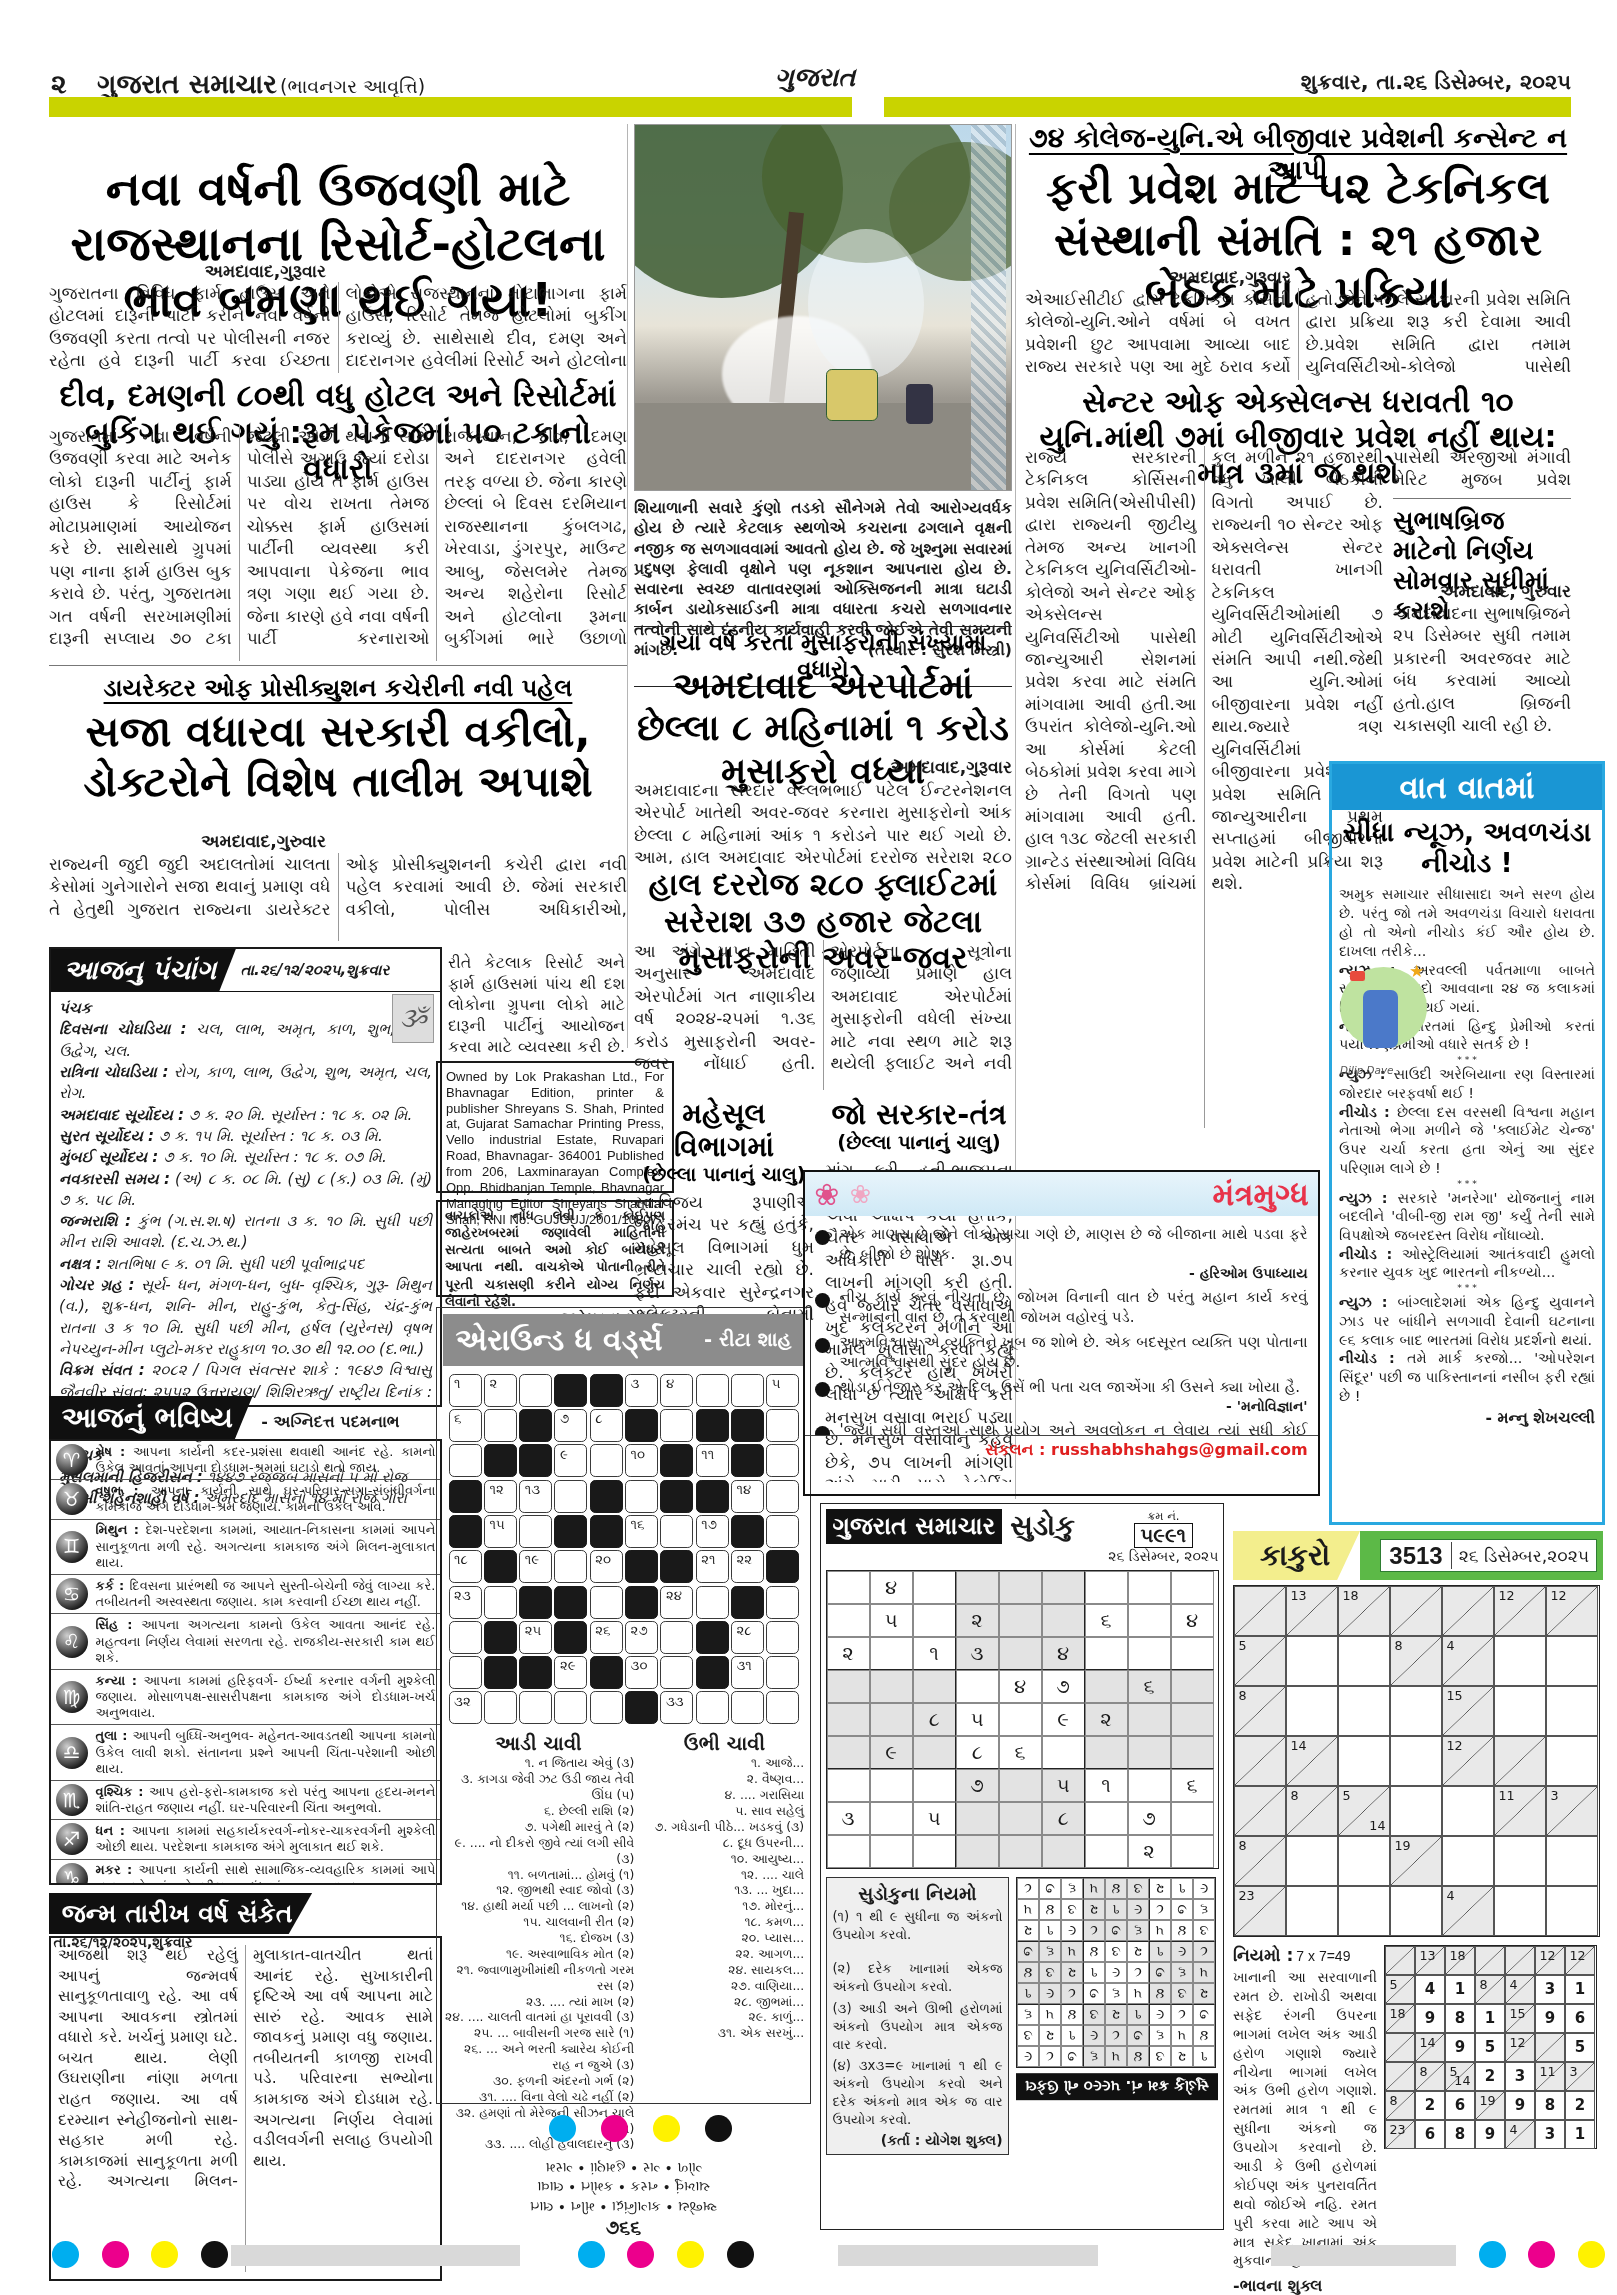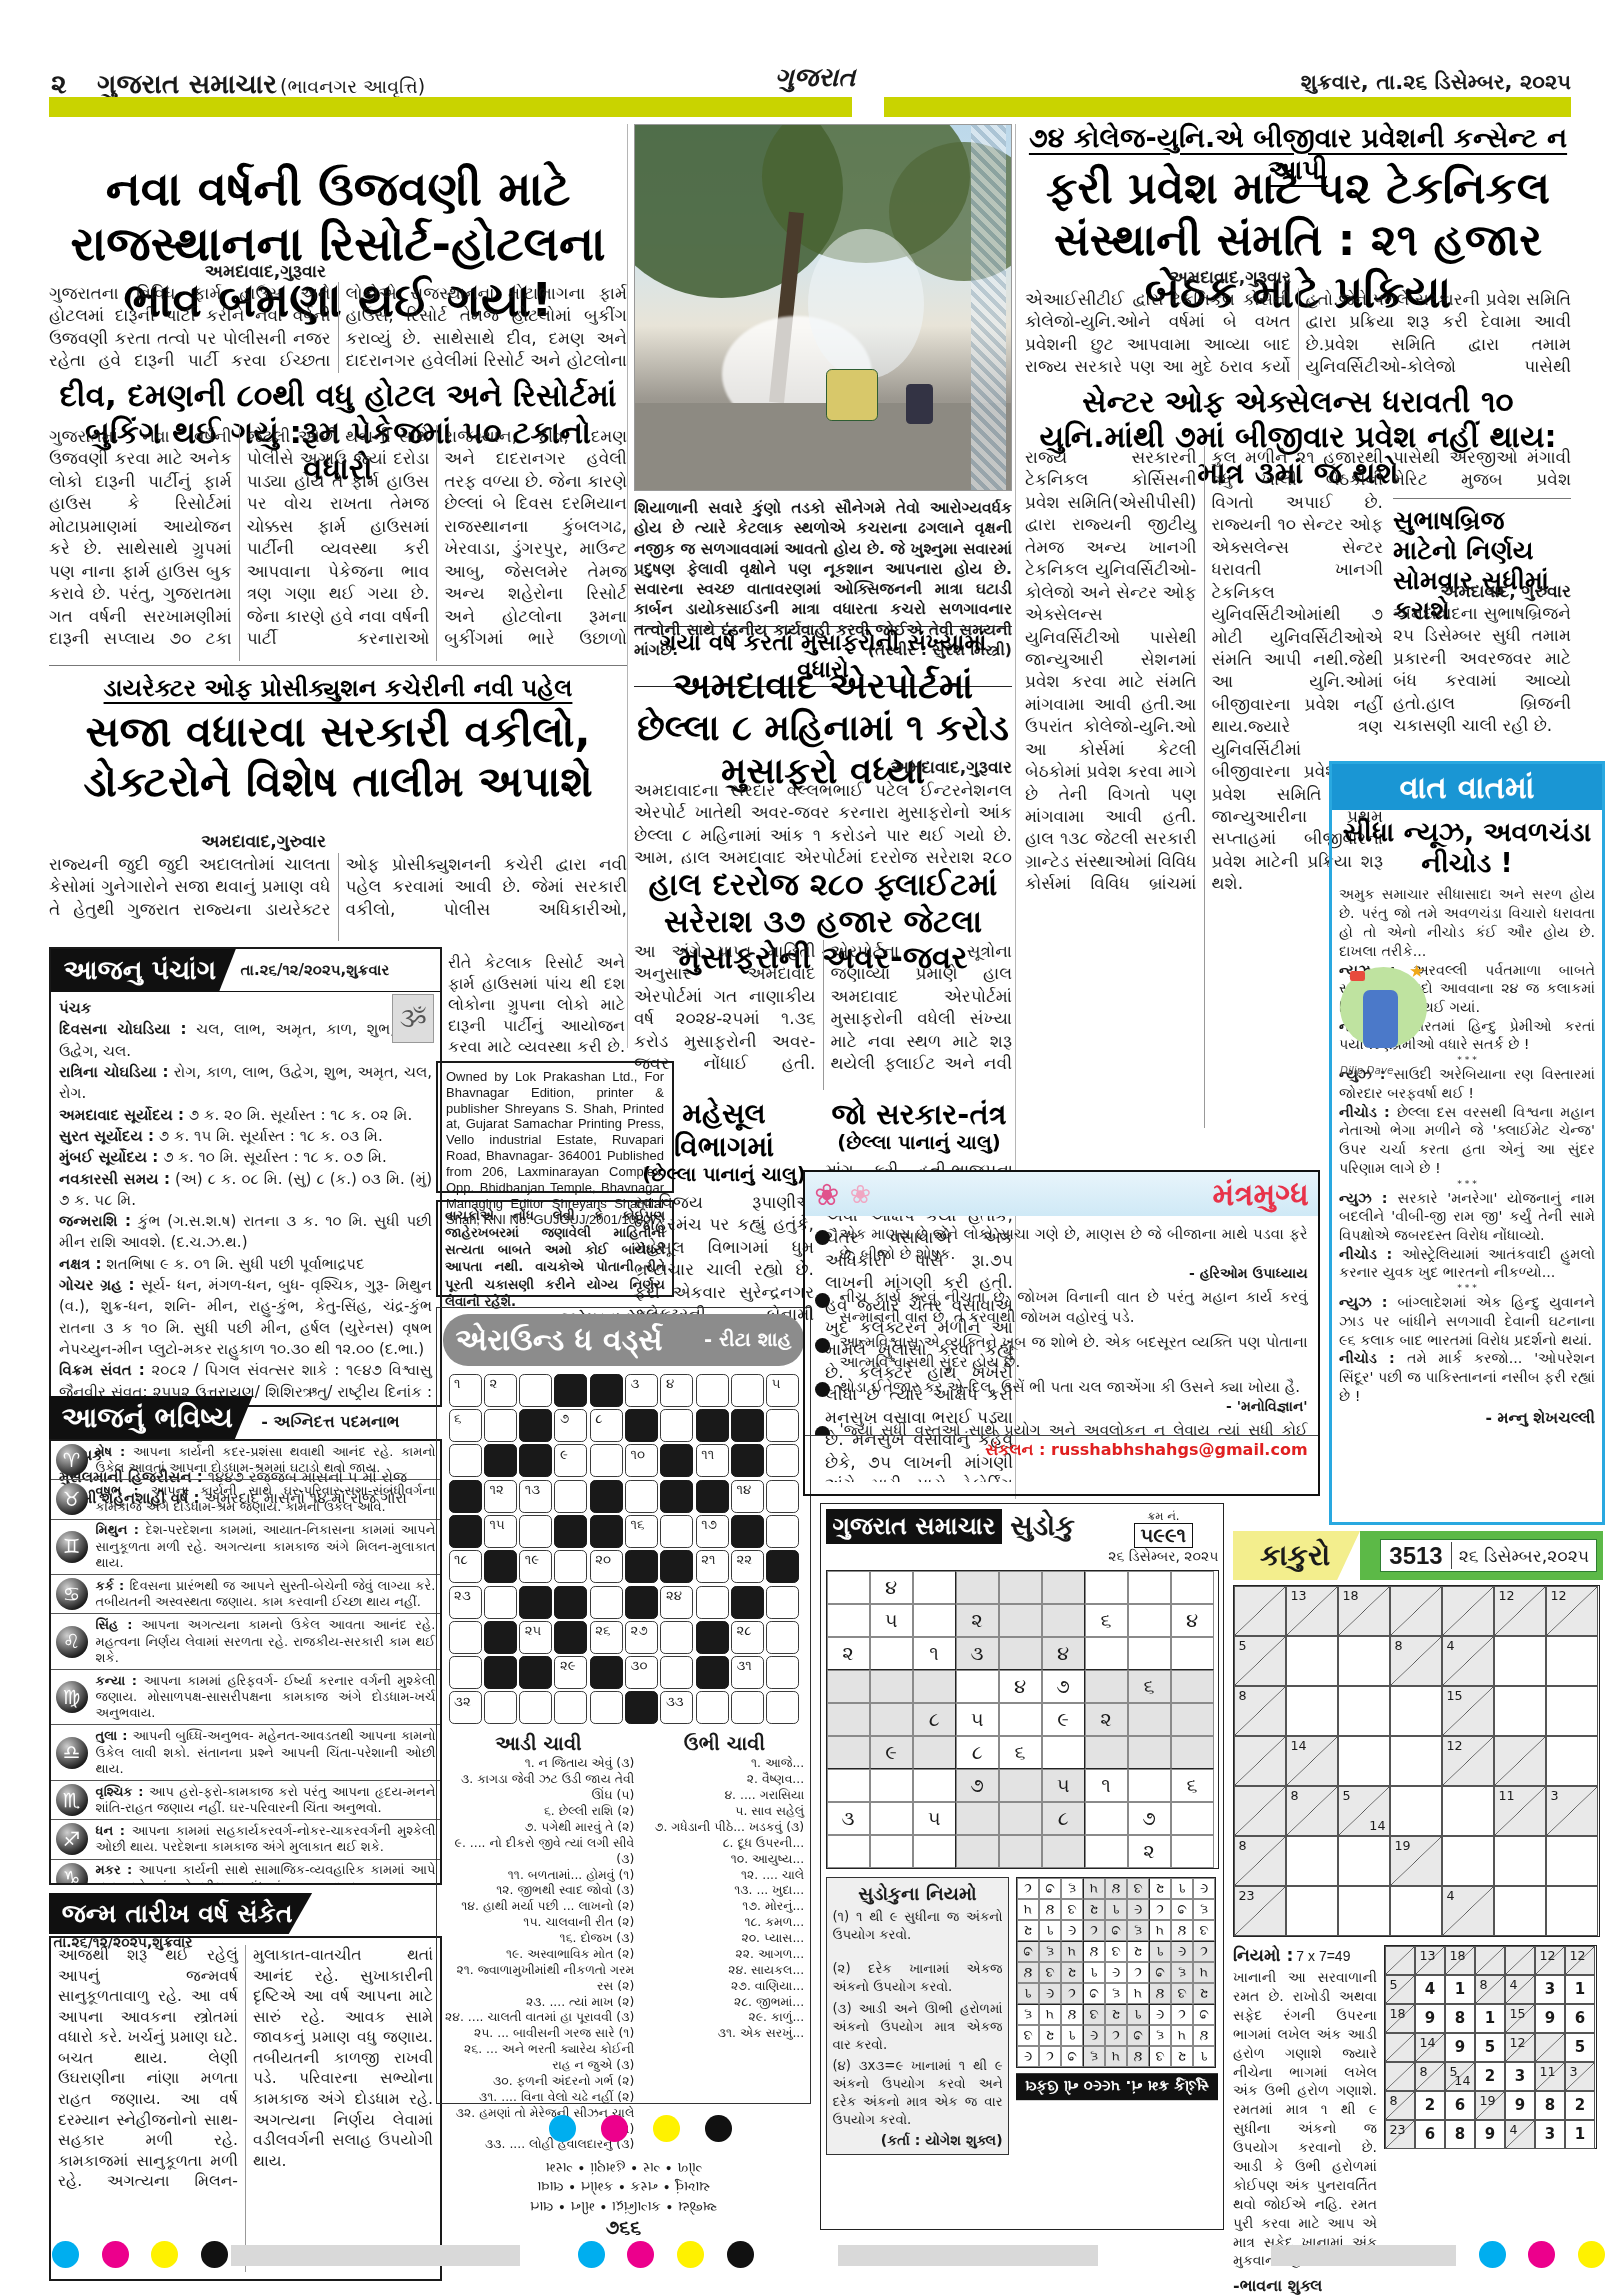--- a/index.html
+++ b/index.html
@@ -77,21 +77,21 @@
   <div class="abs body-txt c2" style="left:49px;top:282px;width:578px;height:91px;overflow:hidden;">ગુજરાતના વિવિધ ફાર્મ હાઉસ અને હોટલમાં દારૂની પાર્ટી કરીને નવા વર્ષની ઉજવણી કરતા તત્વો પર પોલીસની નજર રહેતા હવે દારૂની પાર્ટી કરવા ઈચ્છતા લોકોએ રાજસ્થાનના મોટાભાગના ફાર્મ હાઉસ, રિસોર્ટ તેમજ હોટલોમાં બુકીંગ કરાવ્યું છે. સાથેસાથે દીવ, દમણ અને દાદરાનગર હવેલીમાં રિસોર્ટ અને હોટલોના બુકીંગના દરમાં વધારો થયો હોવા છતાંય, ૮૦ જેટલી સ્થાનિક હોટલો બુક થઈ ગઈ છે. ત્યારે ગુજરાતમાં દારૂની અનેકગણી કિંમત અને ઓછા પુરવઠાની અસરને કારણે આગામી છ થી સાત દિવસ ગુજરાતીઓને કારણે રાજ્ય બહારના હોટલોમાં નવા વર્ષની રોનક આવી ગઈ છે.</div>
   <div class="abs head" style="left:49px;top:377px;width:578px;font-size:31px;">દીવ, દમણની ૮૦થી વધુ હોટલ અને રિસોર્ટમાં બુકિંગ થઈ ગયું :રૂમ પેકેજમાં ૫૦ ટકાનો વધારો</div>
   <div class="abs body-txt c3" style="left:49px;top:425px;width:578px;height:236px;overflow:hidden;">ગુજરાતમાં નવા વર્ષની ઉજવણી કરવા માટે અનેક લોકો દારૂની પાર્ટીનું ફાર્મ હાઉસ કે રિસોર્ટમાં મોટાપ્રમાણમાં આયોજન કરે છે. સાથેસાથે ગ્રુપમાં પણ નાના ફાર્મ હાઉસ બુક કરાવે છે. પરંતુ, ગુજરાતમા ગત વર્ષની સરખામણીમાં દારૂની સપ્લાય ૭૦ ટકા જેટલી ઓછી થવાની સાથે પોલીસે અગાઉ જ્યાં દરોડા પાડ્યા હોય તે ફાર્મ હાઉસ પર વોચ રાખતા તેમજ ચોક્કસ ફાર્મ હાઉસમાં પાર્ટીની વ્યવસ્થા કરી આપવાના પેકેજના ભાવ ત્રણ ગણા થઈ ગયા છે. જેના કારણે હવે નવા વર્ષની પાર્ટી કરનારાઓ રાજસ્થાન, દીવ, દમણ અને દાદરાનગર હવેલી તરફ વળ્યા છે. જેના કારણે છેલ્લાં બે દિવસ દરમિયાન રાજસ્થાનના કુંબલગઢ, ખેરવાડા, ડુંગરપુર, માઉન્ટ આબુ, જેસલમેર તેમજ અન્ય શહેરોના રિસોર્ટ અને હોટલોના રૂમના બુકીંગમાં ભારે ઉછાળો આવ્યો છે. કુંબલગઢમાં હાલની સીઝનમાં ત્રણ દિવસ બે નાઈટના પેકેજની શરૂઆત ૧૫ હજારથી થાય છે. ત્યારે ડિમાન્ડ વધતા આ પેકેજની કિંમત ૨૫ હજાર સુધી પહોંચી છે. જેમાં દારૂની પાર્ટીનો સમાવેશ થતો નથી. પરંતુ, તે પ્રવાસીઓએ પોતાના ખર્ચે લાવવાનો રહેશે. આમ, એક પેકેજની પડતર સરેરાશ ૫૦ હજાર સુધી પહોંચી છે. રતનપુર બોર્ડરથી જતા ખેરવાડા અને ડુંગરપુર હાઈવે પર અનેક રિસોર્ટ આવેલા છે. બે દિવસની પેકેજ ૧૫ હજાર થી ૨૫ હજાર સુધીના ભાવમાં પહોંચ્યા છે. સામાન્ય દિવસોમાં આ પેકેજની કિંમત પાંચ થી સાત હજાર સુધીની હોય છે. બીજી તરફ માઉન્ટ આબુમાં પણ મોટાભાગની હોટલોના ભાવ સામાન્ય કરતા દોઢ ગણા હોવા છતાંય, ૭૦ ટકા ઉપરાંતના રૂમ ૧ જાન્યુઆરી સુધી બુક</div>
 
   <div class="hrule" style="left:49px;top:665px;width:578px;"></div>
   <div class="abs kick" style="left:49px;top:674px;width:578px;font-size:24px;"><u>ડાયરેક્ટર ઓફ પ્રોસીક્યુશન કચેરીની નવી પહેલ</u></div>
   <div class="abs head" style="left:49px;top:707px;width:578px;font-size:42px;">સજા વધારવા સરકારી વકીલો, ડોક્ટરોને વિશેષ તાલીમ અપાશે</div>
   <div class="abs date" style="left:49px;top:831px;width:277px;">અમદાવાદ,ગુરુવાર</div>
   <div class="abs body-txt c2" style="left:49px;top:853px;width:578px;height:88px;overflow:hidden;">રાજ્યની જુદી જુદી અદાલતોમાં ચાલતા કેસોમાં ગુનેગારોને સજા થવાનું પ્રમાણ વધે તે હેતુથી ગુજરાત રાજ્યના ડાયરેક્ટર ઓફ પ્રોસીક્યુશનની કચેરી દ્વારા નવી પહેલ કરવામાં આવી છે. જેમાં સરકારી વકીલો, પોલીસ અધિકારીઓ, મામલતદારો, સરકારી ડોક્ટરો સહિતના લોકોને પધ્ધતિસરની તાલીમ આપવાનું આયોજન કરવામાં આવ્યું છે. સમગ્ર રાજ્યમાં સજાનો રેશ્યો પણ ઓછો નોંધાયો છે.</div>
 
-  <div class="abs boxed" style="left:49px;top:947px;width:393px;height:460px;">
+  <div class="abs boxed" style="left:49px;top:947px;width:393px;height:460px;font-style:italic;">
     <div style="display:flex;align-items:center;border-bottom:1.7px solid #111;">
       <span class="bhead" style="font-size:26.6px;">આજનુ પંચાંગ</span>
       <span class="b" style="font-size:15px;margin-left:4.6px;">તા.૨૬/૧૨/૨૦૨૫,શુક્રવાર</span>
     </div>
     <div class="abs" style="right:5.8px;top:45px;width:42px;height:49px;background:#ddd;border:0.6px solid #999;
          display:flex;align-items:center;justify-content:center;font-size:25.4px;color:#555;">
       <span>ૐ</span>
     </div>
     <div id="panchang-lines" style="padding:5.8px 8px;">
         <div class="pline b">પંચક</div>
@@ -204,21 +204,21 @@
     <div class="body-txt" style="height:133px;overflow:hidden;margin-top:4.6px;">સ્વ.વિજય રૂપાણીએ જાહેરમંચ પર કહ્યું હતુંકે, મહેસૂલ વિભાગમાં ધુમ ભ્રષ્ટાચાર ચાલી રહ્યો છે. ફરી એકવાર સુરેન્દ્રનગર કલેક્ટરની બેનામી સંપત્તિનો મુદ્દો બહાર આવતાં મહેસૂલ વિભાગ શંકાના ઘેરામાં છે.</div>
   </div>
 
   <div class="abs" style="left:825px;top:1097px;width:188px;">
     <div class="head" style="font-size:29px;">જો સરકાર-તંત્ર</div>
     <div class="head" style="font-size:19.6px;">(છેલ્લા પાનાનું ચાલુ)</div>
     <div class="body-txt" style="height:323px;overflow:hidden;margin-top:4.6px;">માંગ કરી હતી.ભાજપના સાંસદ મનસુખ વસાવાએ એવો આક્ષેપ કર્યો હતોકે, ચૈતર વસાવાએ એક અધિકારી પાસે રૂા.૭૫ લાખની માંગણી કરી હતી. હવે જ્યારે ચૈતર વસાવાએ ખુદ કલેક્ટરને મળીને આ મામલે ખુલાસો કરવા કહ્યું છે. કલેક્ટરે હાથ ખંખેરી લીધા છે ત્યારે આક્ષેપ કરી મનસુખ વસાવા ભરાઈ પડ્યા છે. મનસુખ વસાવાનું કહેવુ છેકે, ૭૫ લાખની માંગણી અંગે મારી પાસે રેકોર્ડિંગ ઉપલબ્ધ છે, છતાં જિલ્લા કલેક્ટર આ મુદે કેમ મૌન ધારણ કરી રહ્યા છે તે સમજાતું નથી.કલેક્ટર ચૈતર</div>
   </div>
 
   <div class="abs" style="left:436px;top:1307px;width:375px;height:797px;border:1.7px solid #333;padding:5.8px;">
-    <div style="background:#8c8c8c;color:#fff;display:flex;justify-content:space-between;align-items:center;padding:8px 12.7px;border-radius:25px;">
+    <div style="background:#8c8c8c;color:#fff;display:flex;justify-content:space-between;align-items:center;padding:8px 12.7px;">
       <span class="b" style="font-size:30px;">એરાઉન્ડ ધ વર્ડ્સ</span>
       <span class="b" style="font-size:19.6px;">- રીટા શાહ</span>
     </div>
     <div id="cw-grid" class="cwgrid" style="margin:8px auto 0;width:350px;">
         <div class="cwc">
           <span class="cwn">૧</span>
         </div>
         <div class="cwc">
           <span class="cwn">૨</span>
         </div>

